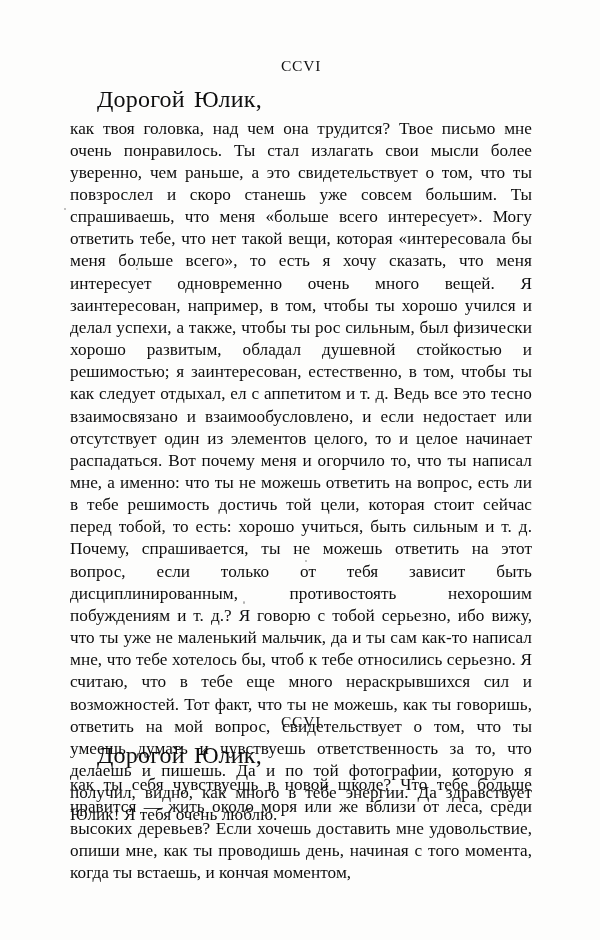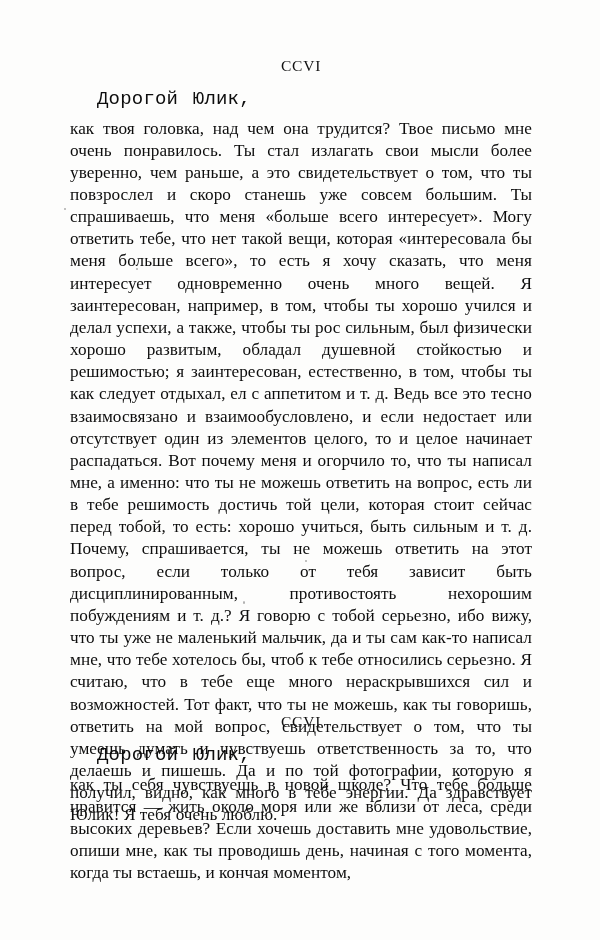--- a/index.html
+++ b/index.html
@@ -34,27 +34,26 @@
 
   .section-number {
     text-align: center;
     font-size: 15.5px;
     letter-spacing: 0.8px;
     line-height: 1;
     color: #111;
   }
 
   .salutation {
-    font-size: 19px;
+    font-size: 24px;
     line-height: 22px;
     margin-top: 14px;
     padding-left: 27px;
     letter-spacing: 0.2px;
     word-spacing: 3px;
-    font-family: Liberation Mono, monospace;
   }
 
   .body-text {
     font-size: 17.2px;
     line-height: 22.15px;
     text-align: justify;
     text-justify: inter-word;
     margin-top: 8px;
     letter-spacing: 0.05px;
     hyphens: manual;

